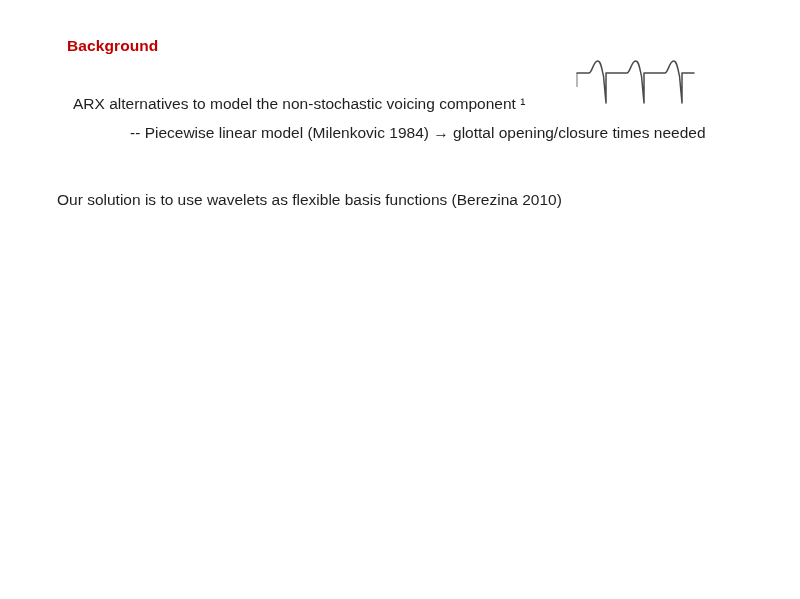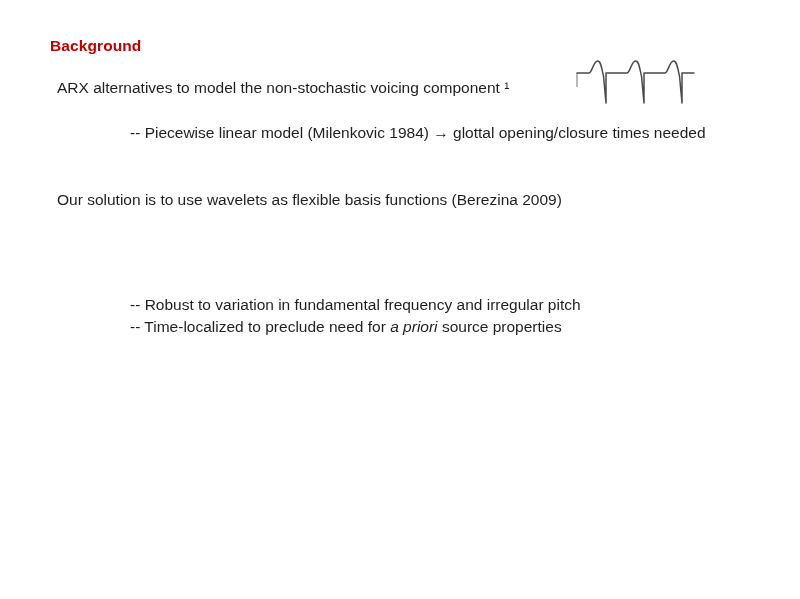--- a/index.html
+++ b/index.html
@@ -11,33 +11,33 @@
     position: relative;
     width: 800px;
     height: 599px;
     background: #ffffff;
     font-family: "Liberation Sans", sans-serif;
     color: #1f1f1f;
     overflow: hidden;
   }
   .slide-title {
     position: absolute;
-    left: 50px;
+    left: 67px;
     top: 37px;
     margin: 0;
     font-size: 15.5px;
     font-weight: bold;
     color: #C00000;
     letter-spacing: 0.1px;
   }
   .intro-line {
     position: absolute;
     left: 57px;
     top: 79px;
-    margin: 0;
+    margin: 16px;
     font-size: 15.5px;
     white-space: nowrap;
   }
   .waveform {
     position: absolute;
     left: 574px;
     top: 56px;
     width: 124px;
     height: 54px;
   }
@@ -81,20 +81,16 @@
                H53 C56,17 57.5,5 61.5,5 C65,5 65.5,12 67.5,20 L70,47 L70,17
                H91 C94,17 95.5,5 99.5,5 C103,5 103.5,12 105.5,20 L108,47 L108,17
                H120" fill="none" stroke="#4a4a4a" stroke-width="1.5" stroke-linejoin="round" stroke-linecap="round"></path>
     </svg>
   </div>
 
   <div class="bullet-block bullet-block-models">
     <div class="bullet">-- Piecewise linear model (Milenkovic 1984) → glottal opening/closure times needed</div>
   </div>
 
-  <p class="solution-line">Our solution is to use wavelets as flexible basis functions (Berezina 2009)</p>
+  <p class="solution-line">Our solution is to use wavelets as flexible basis functions (Berezina 2010)</p>
 
-  <div class="bullet-block bullet-block-wavelets">
-    <div class="bullet">-- Robust to variation in fundamental frequency and irregular pitch</div>
-    <div class="bullet"><span>-- Time-localized to preclude need for </span><em class="latin-term">a priori</em><span> source properties</span></div>
-  </div>
 
 </div>
 
 </body></html>

